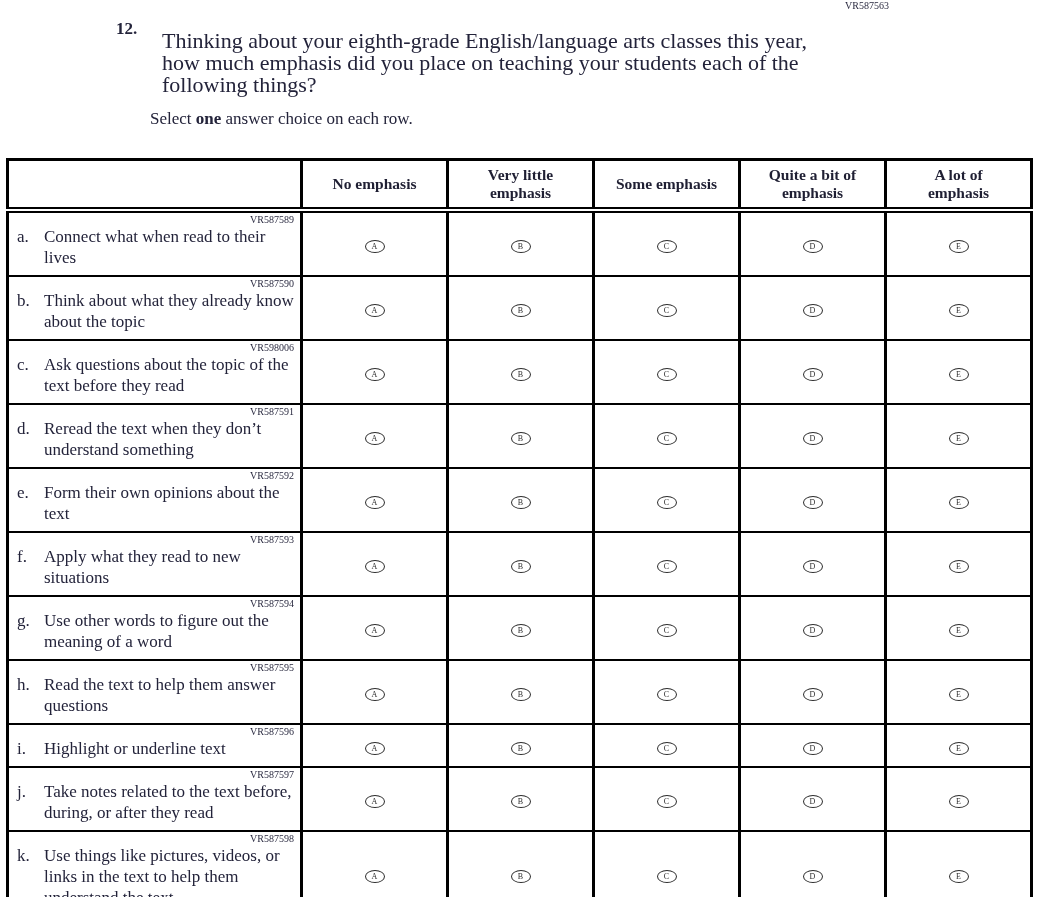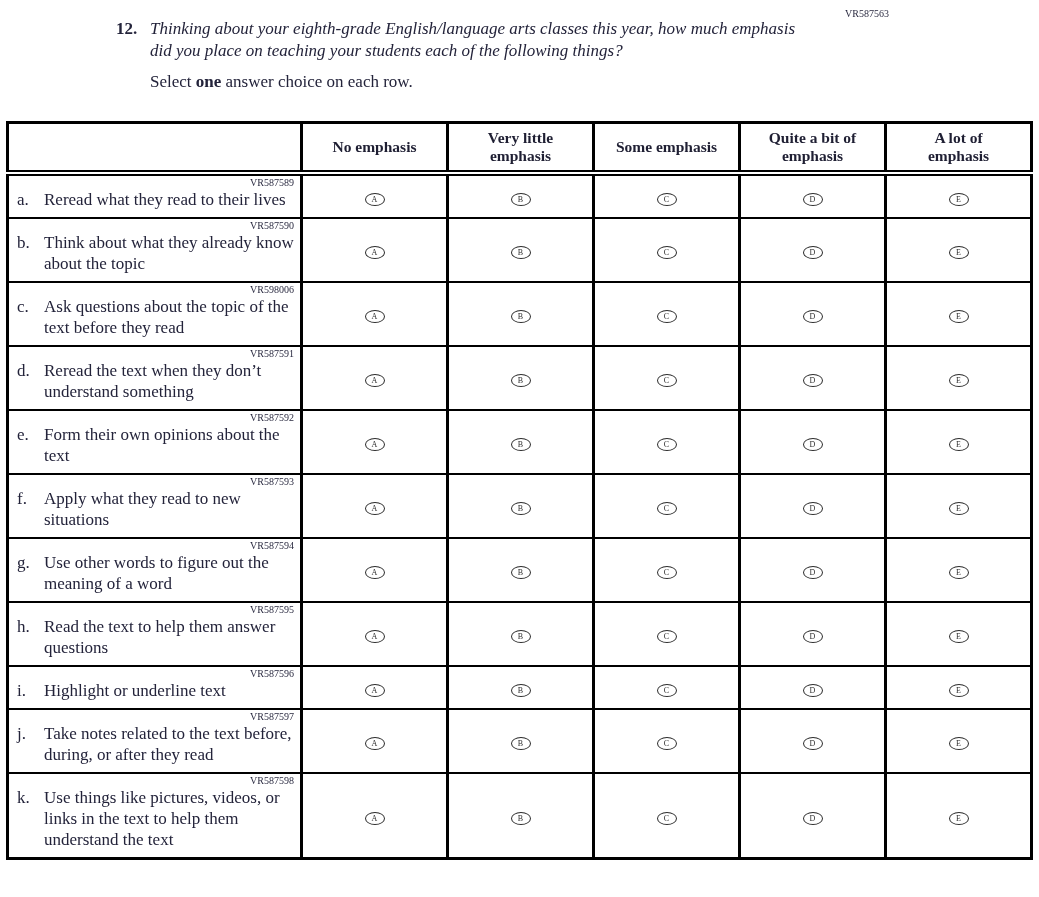--- a/index.html
+++ b/index.html
@@ -7,28 +7,28 @@
   body {
     width: 1039px; height: 897px;
     background: #ffffff;
     font-family: "Liberation Serif", "DejaVu Serif", serif;
     color: #23233a;
     position: relative;
     overflow: hidden;
   }
 
   .vr-abs {
-    position: absolute; top: 8px; left: 845px;
+    position: absolute; top: 0; left: 845px;
     font-size: 10px; line-height: 11px; color: #2a2a40; text-align: center;
   }
 
   .question { display: flex; padding: 18px 0 0 116px; }
   .qnum { font-weight: bold; font-size: 17px; line-height: 22px; width: 34px; flex: none; }
   .qbody { }
-  .qtext { margin: 0; font-size: 17px; line-height: 22px; width: 662px; font-style: italic; }
+  .qtext { margin: 12px; font-size: 22px; line-height: 22px; width: 662px; }
   .instruction { margin: 9px 0 13px 0; font-size: 17px; line-height: 22px; }
 
   table.grid {
     margin: 15px 0 0 6px;
     width: 1026px;
     border-collapse: collapse;
     table-layout: fixed;
     border: 3px solid #000000;
   }
   col.c-label { width: 294px; }
@@ -98,21 +98,21 @@
       <th>A lot of
 emphasis</th>
     </tr>
   </thead>
   <tbody>
   <tr>
     <td class="label-cell">
       <div class="vr-cell">VR587589</div>
       <div class="label-line">
         <span class="row-letter">a.</span>
-        <span class="row-text">Reread what they read to their lives</span>
+        <span class="row-text">Connect what when read to their lives</span>
       </div>
     </td>
   <td class="opt-cell"><span class="bubble">A</span></td>
         <td class="opt-cell"><span class="bubble">B</span></td>
         <td class="opt-cell"><span class="bubble">C</span></td>
         <td class="opt-cell"><span class="bubble">D</span></td>
         <td class="opt-cell"><span class="bubble">E</span></td>
       </tr>
 
   <tr>

